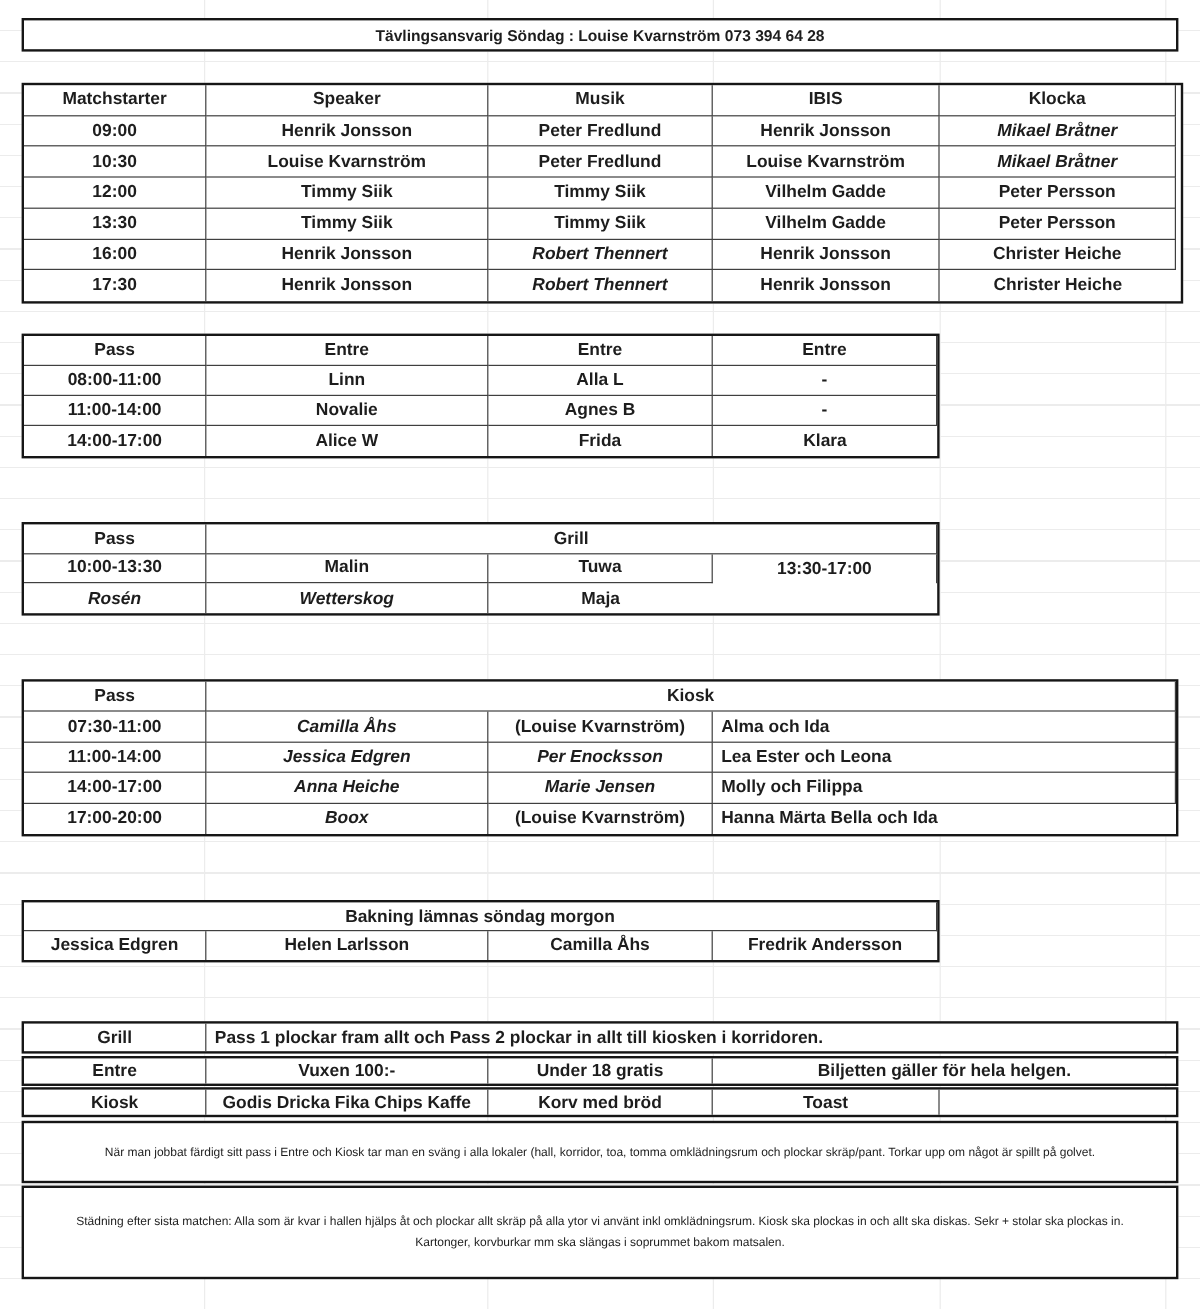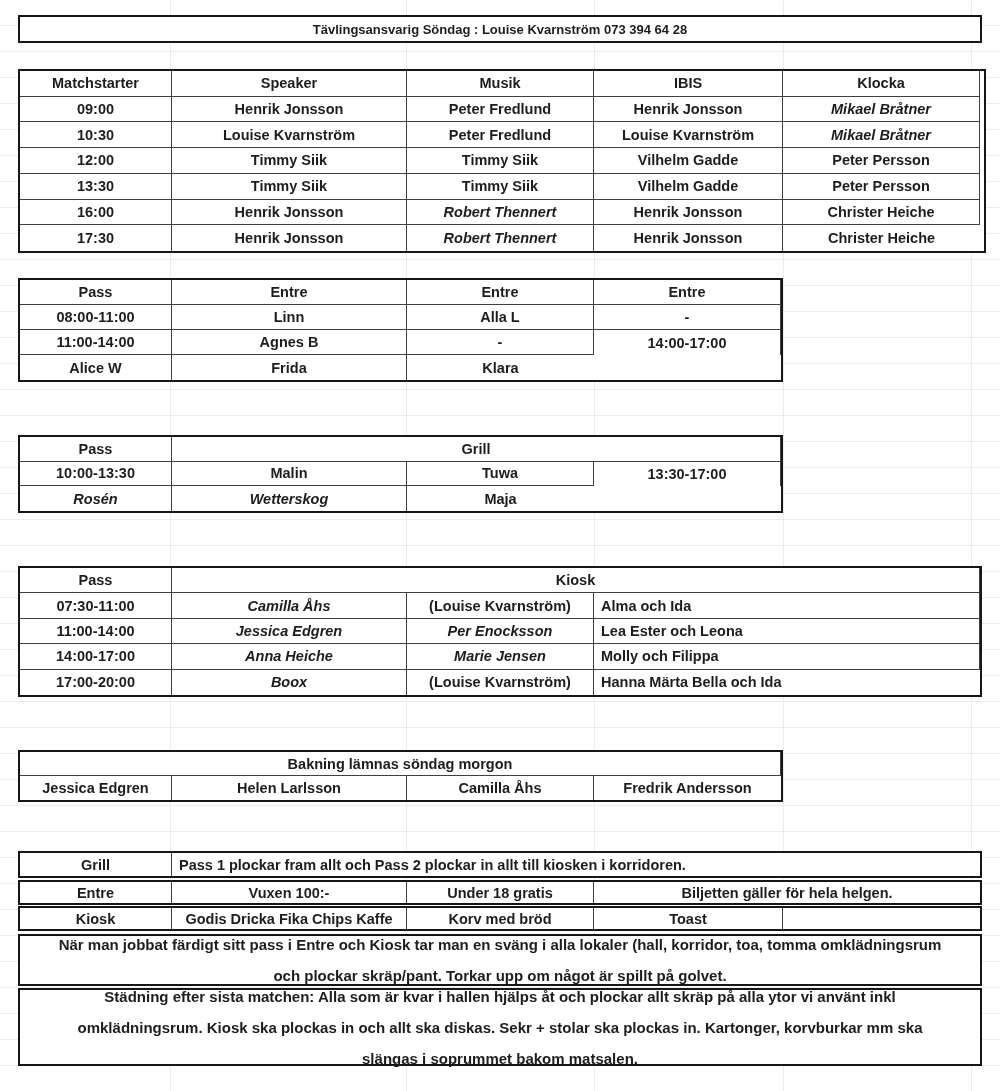--- a/index.html
+++ b/index.html
@@ -24,21 +24,21 @@
   }
   .grid .c:last-child{border-right:none;}
   .nb{border-bottom:none !important;}
   .it{font-style:italic;}
   .lft{justify-content:flex-start;padding-left:7px;}
   .span3{grid-column:2/5;}
   .span4{grid-column:1/5;}
   .titlebox{display:flex;align-items:center;justify-content:center;font-size:13px;font-weight:600;}
   .para{
     display:flex;flex-direction:column;align-items:center;justify-content:center;
-    text-align:center;font-size:15px;font-weight:700;line-height:31px;padding:0 34px;
+    text-align:center;font-size:10px;font-weight:400;line-height:17px;padding:0 34px;
   }
 </style>
 </head>
 <body>
 
 <div class="sheet">
 
   <div class="hgrid"></div>
   <div class="vline" style="left:170px"></div>
   <div class="vline" style="left:406px"></div>
@@ -99,20 +99,21 @@
     <div class="c">Entre</div>
     <div class="c">Entre</div>
     <div class="c">Entre</div>
 
     <div class="c">08:00-11:00</div>
     <div class="c">Linn</div>
     <div class="c">Alla L</div>
     <div class="c">-</div>
 
     <div class="c">11:00-14:00</div>
+    <div class="c">Novalie</div>
     <div class="c">Agnes B</div>
     <div class="c">-</div>
 
     <div class="c nb">14:00-17:00</div>
     <div class="c nb">Alice W</div>
     <div class="c nb">Frida</div>
     <div class="c nb">Klara</div>
   </div>
 
   <div class="box grid" style="left:18px;top:435px;width:765px;height:78px;grid-template-columns:152px 235px 187px 187px;">

